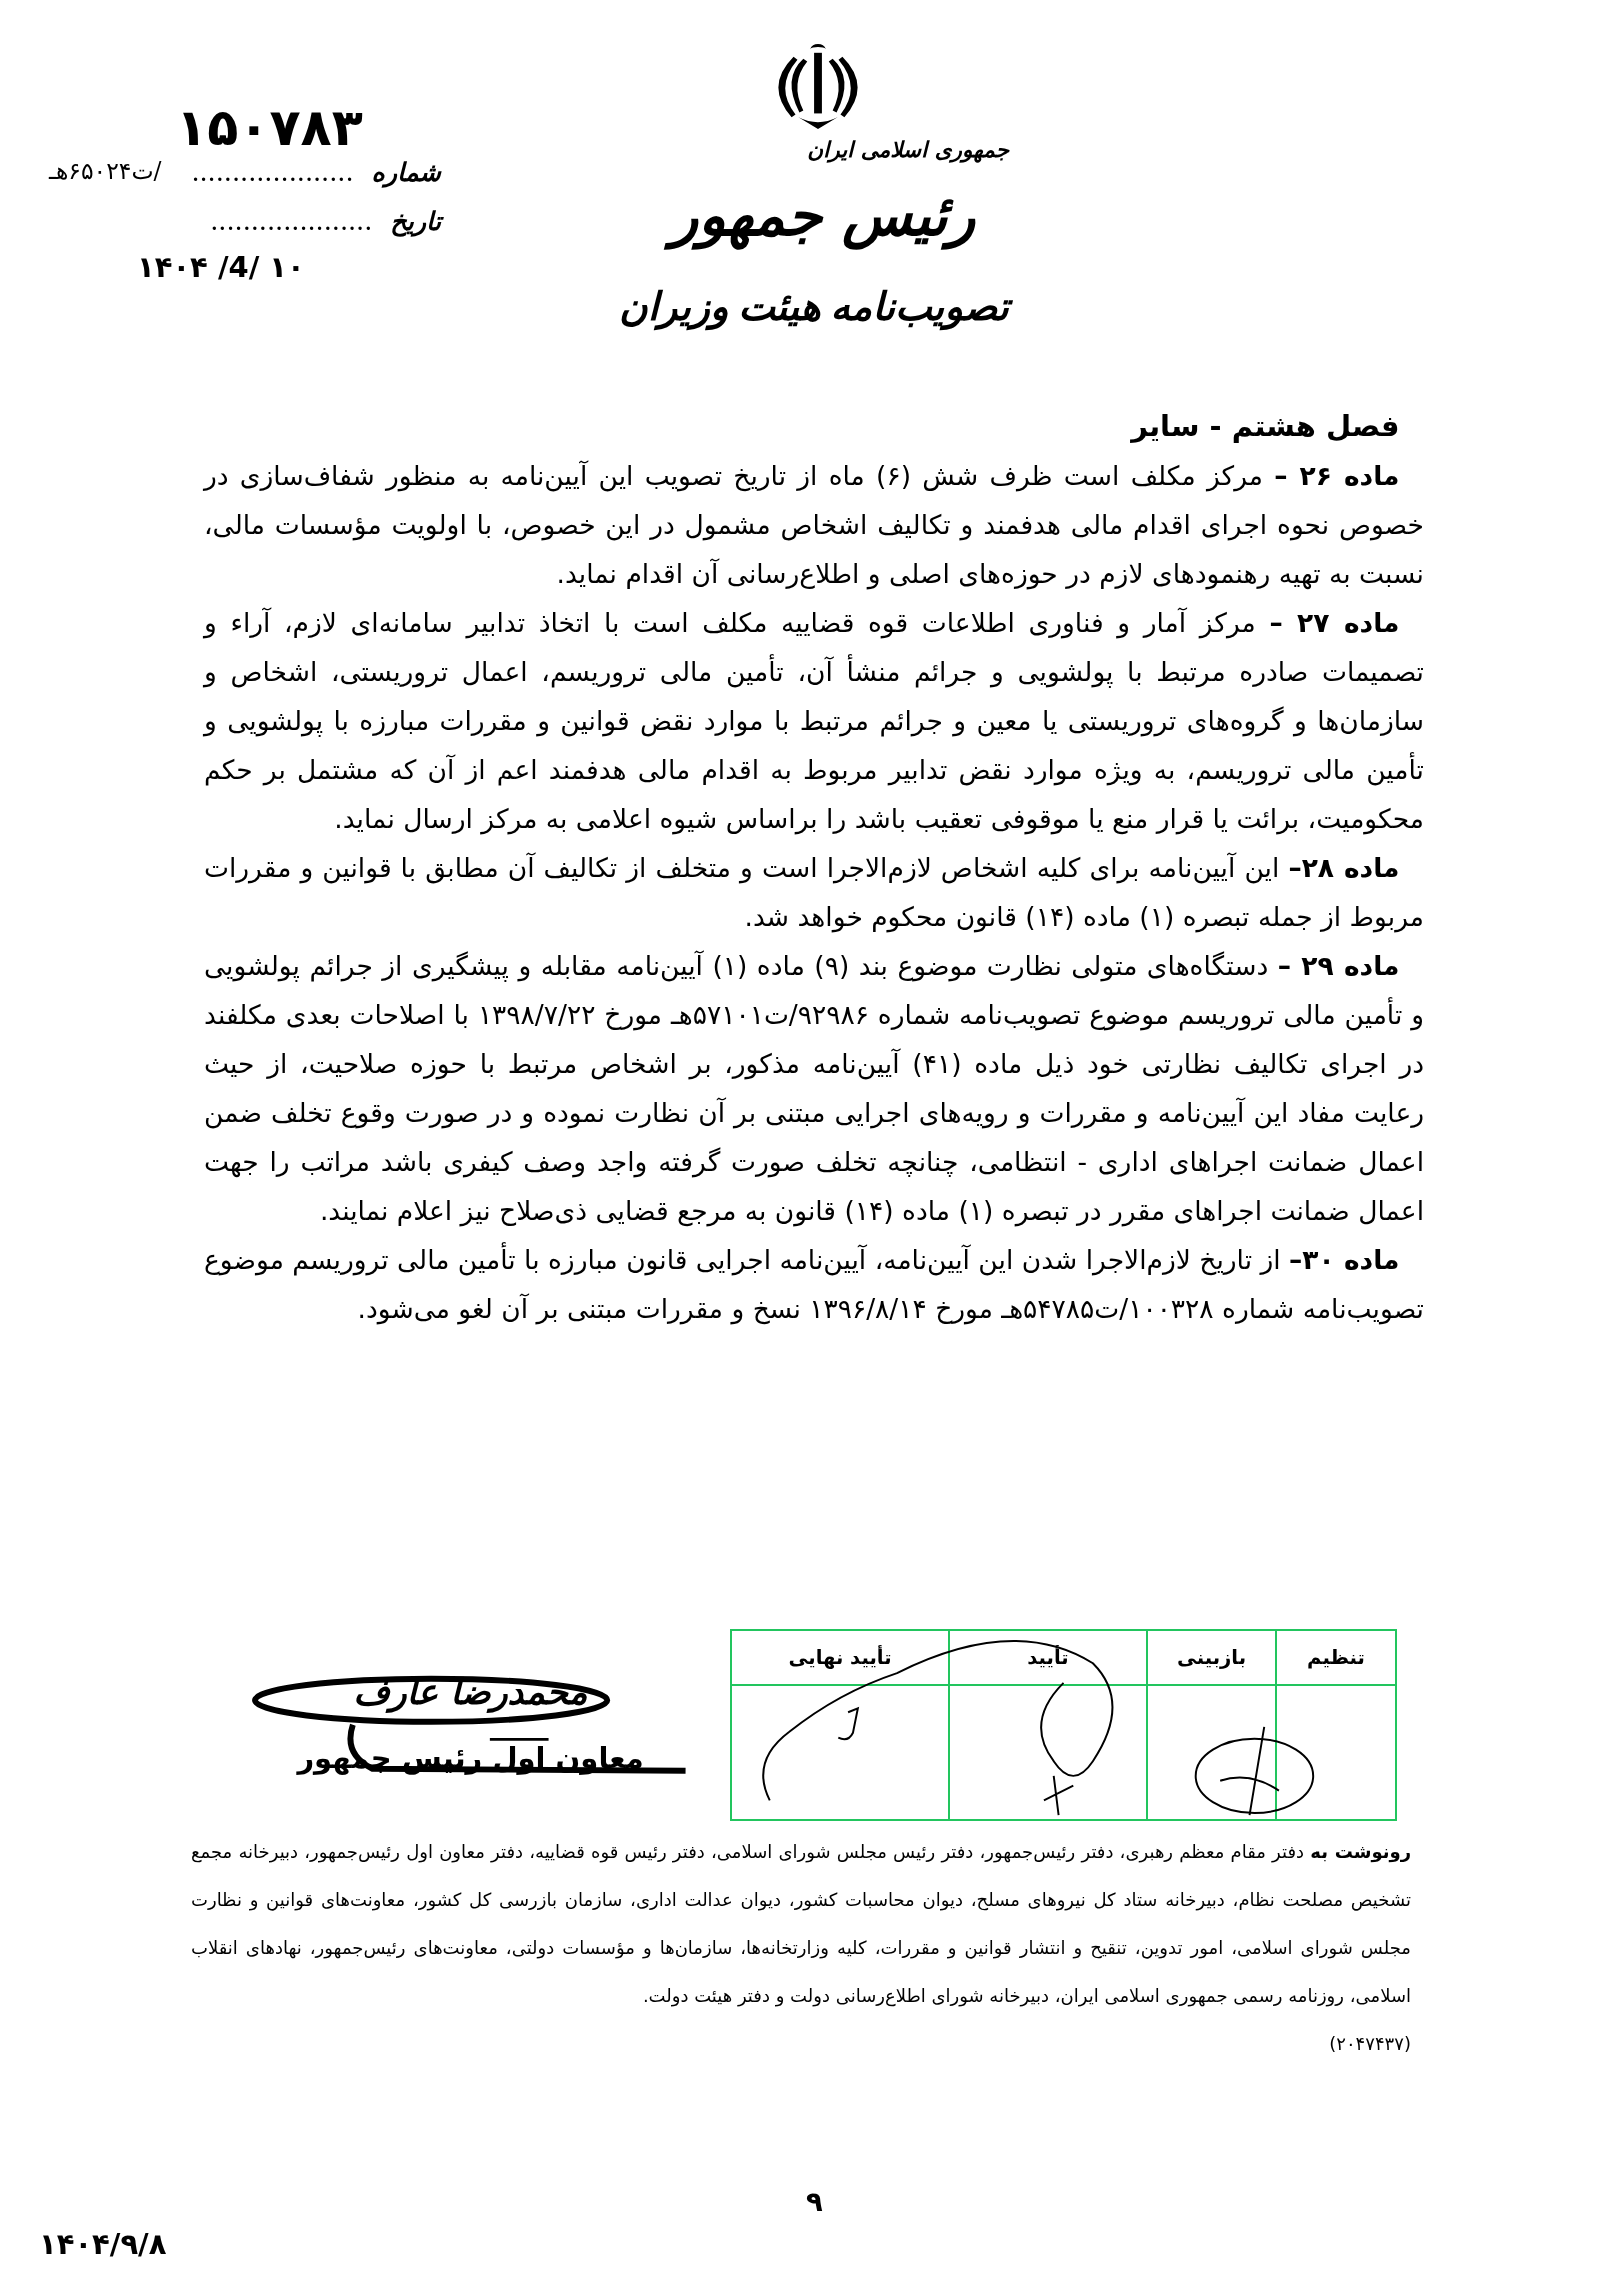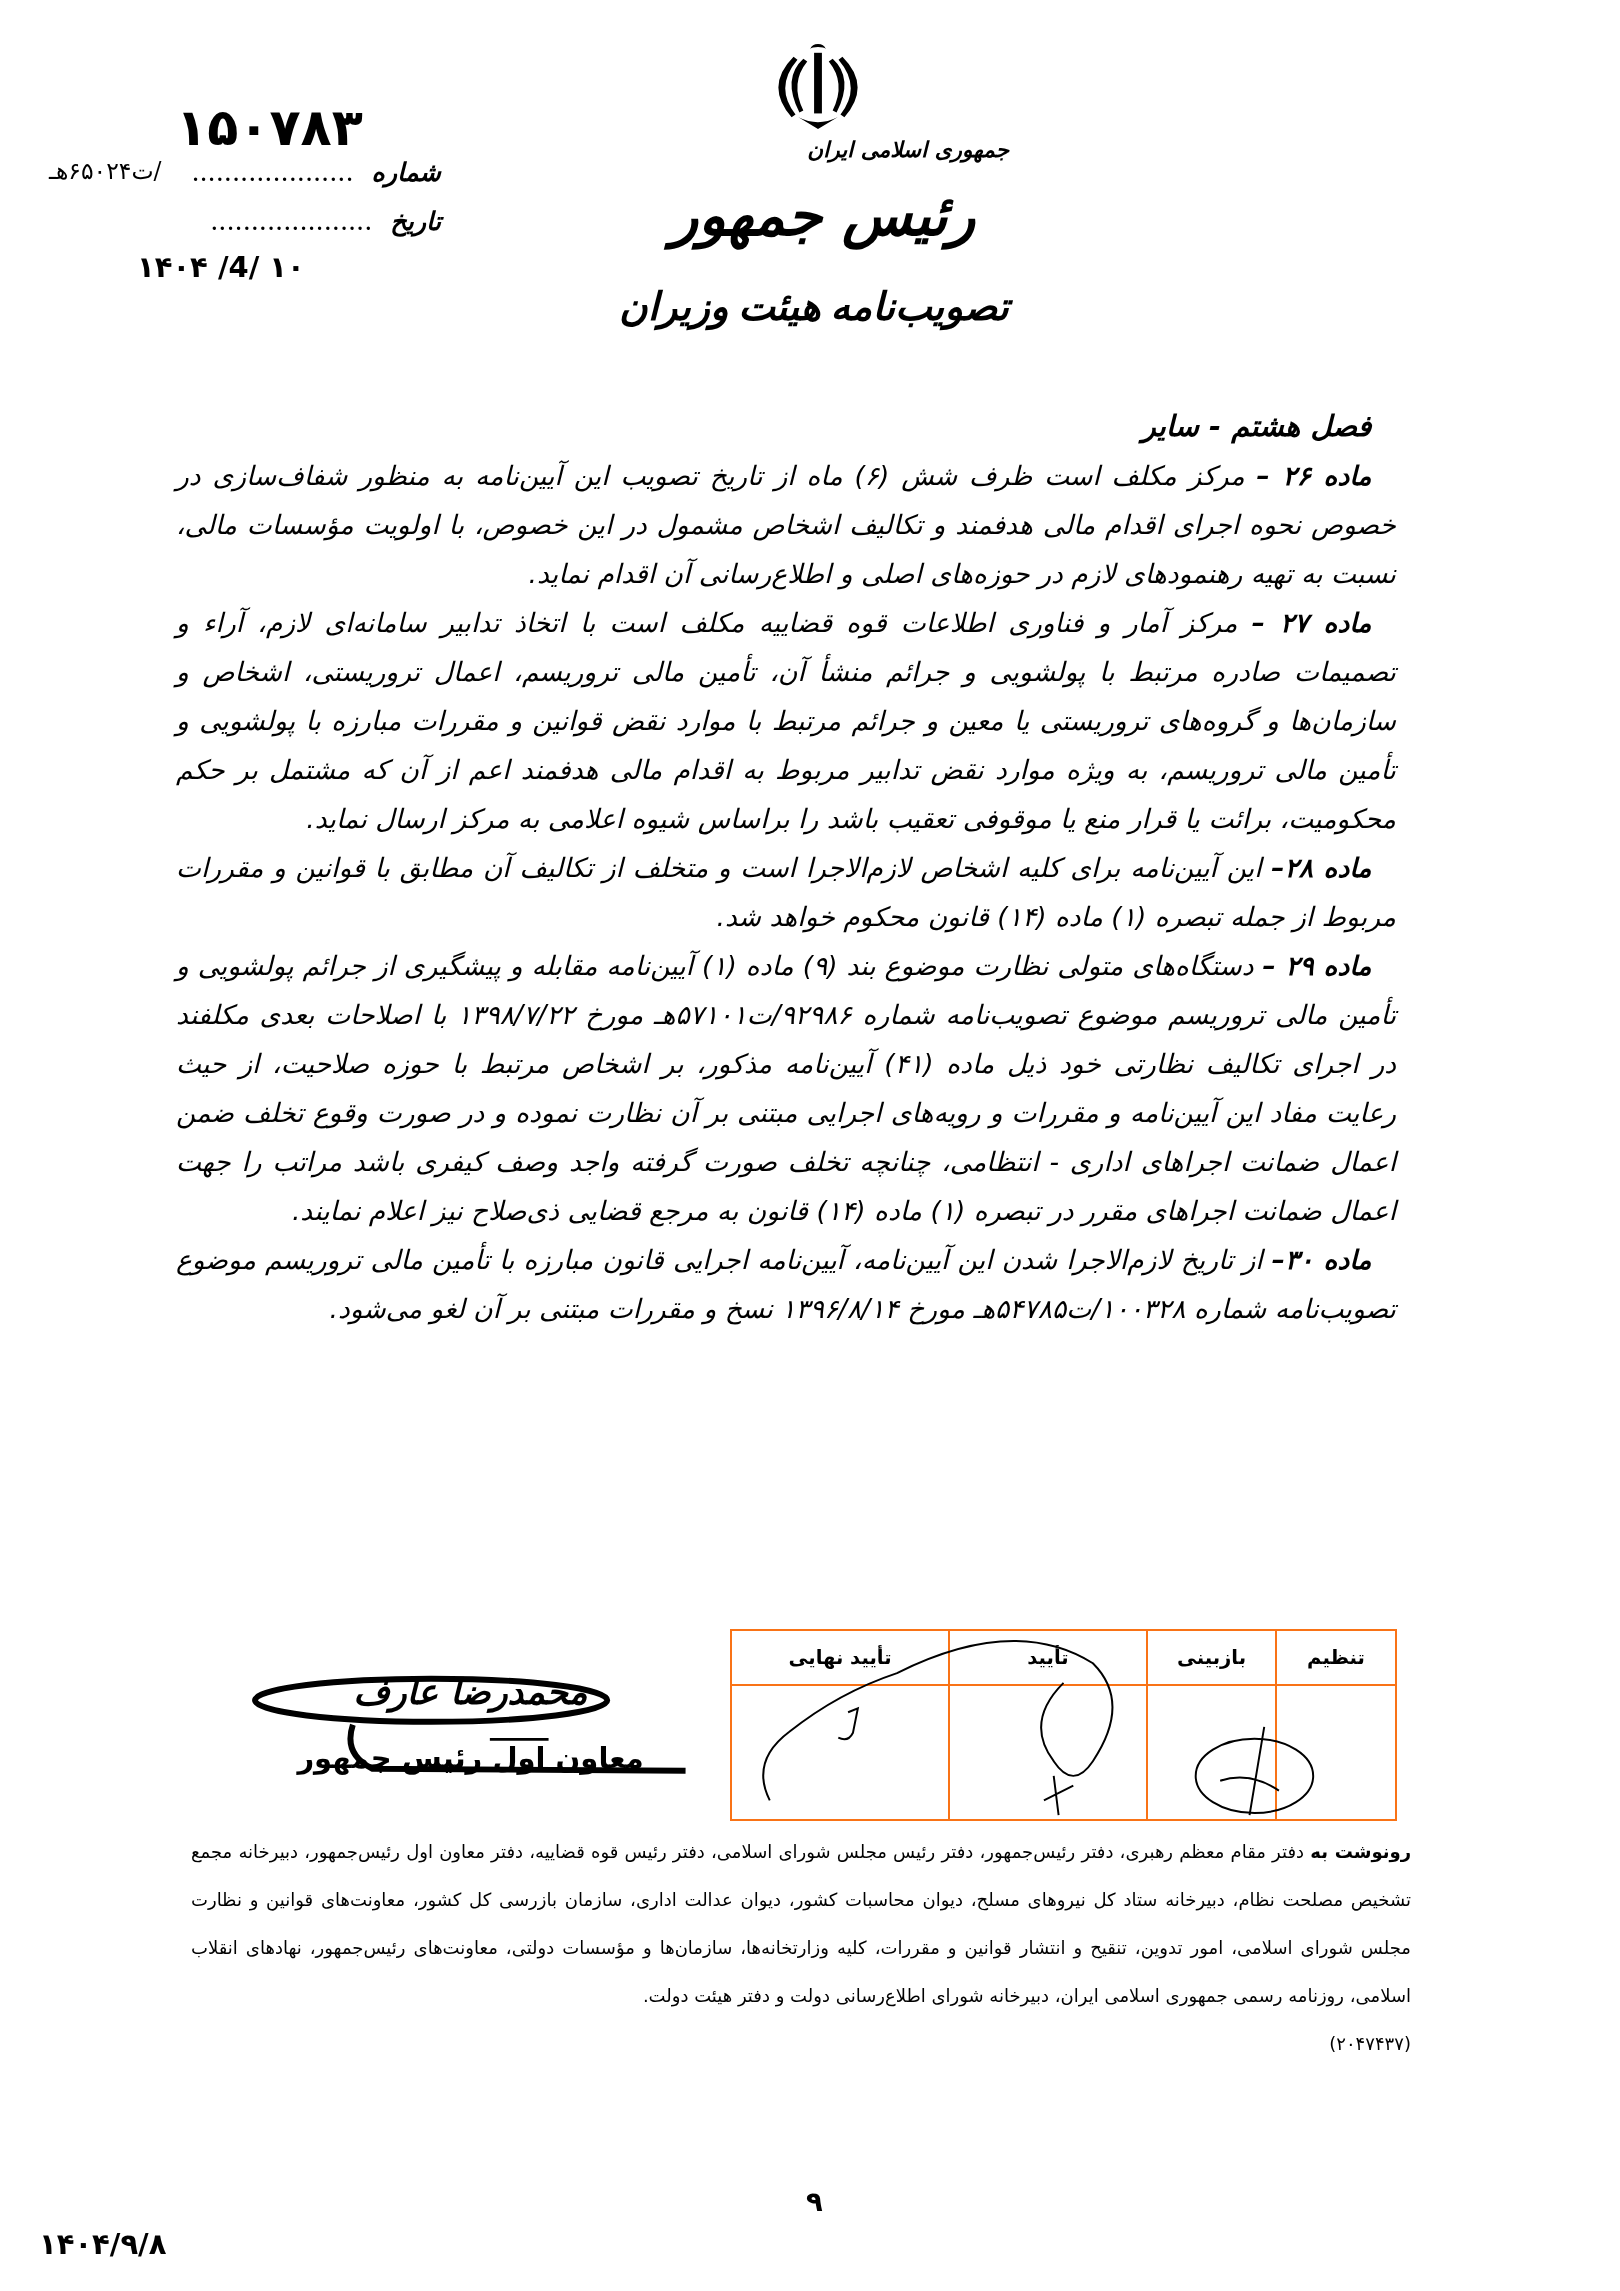--- a/index.html
+++ b/index.html
@@ -16,34 +16,34 @@
   #number-value { position: absolute; left: 0; top: 0; font-size: 23.5px; direction: rtl; }
   #date-value { left: 137px; top: 250px; font-size: 29px; font-weight: bold; direction: ltr; letter-spacing: 3.9px; }
 
   
   #emblem { left: 774px; top: 39px; width: 88px; height: 98px; }
   #republic-title { left: 637px; top: 137px; width: 372px; text-align: right; font-size: 21.6px; font-family: "DejaVu Serif", serif; font-weight: bold; font-style: italic; direction: rtl; }
   #president-title { left: 637px; top: 181px; width: 372px; text-align: center; font-size: 57px; font-family: "DejaVu Serif", serif; font-weight: bold; font-style: italic; direction: rtl; }
   #decree-title { left: 608px; top: 284px; width: 412px; text-align: center; font-size: 39px; font-family: Liberation Serif, serif; font-weight: bold; font-style: italic; direction: rtl; }
 
   
-  #body { left: 176px; top: 402px; width: 1220px; direction: rtl; text-align: justify; font-size: 26.5px; line-height: 49px; font-family: "DejaVu Sans", sans-serif; font-style: italic; }
+  #body { left: 204px; top: 402px; width: 1220px; direction: rtl; text-align: justify; font-size: 26.5px; line-height: 49px; font-family: "DejaVu Sans", sans-serif; }
   #body p { margin: 0; text-indent: 0; }
   #chapter-title { font-weight: bold; font-size: 29px; padding-right: 24.5px; }
   .article { text-indent: 24.5px !important; }
   .article-label { font-weight: bold; }
 
   
   #signer-block { left: 255px; top: 1671px; width: 431px; direction: rtl; text-align: center; }
   #signer-name { font-size: 35px; font-weight: bold; font-style: italic; font-family: "DejaVu Serif", serif; }
   #signer-title { font-size: 29px; font-weight: bold; margin-top: 29px; }
   #signature-svg { left: 235px; top: 1666px; width: 451px; height: 137px; }
 
   #approval-table { left: 730px; top: 1629px; width: 667px; height: 188px; border-collapse: collapse; direction: rtl; }
-  #approval-table td { border: 2px solid #f97316; text-align: center; vertical-align: middle; font-size: 19.6px; font-weight: bold; padding: 0; }
+  #approval-table td { border: 2px solid #22c55e; text-align: center; vertical-align: middle; font-size: 19.6px; font-weight: bold; padding: 0; }
   #approval-table tr.head td { height: 53px; }
   #approval-table tr.sig td { height: 133px; }
   #table-sigs { left: 730px; top: 1629px; width: 667px; height: 188px; pointer-events: none; }
 
   
   #cc-block { left: 191px; top: 1828px; width: 1220px; direction: rtl; text-align: justify; font-size: 18px; line-height: 48px; }
   #cc-label { font-weight: bold; }
   #ref-code { margin-top: 0; }
 
   #page-number { left: 806px; top: 2186px; font-size: 27.4px; font-weight: bold; }

